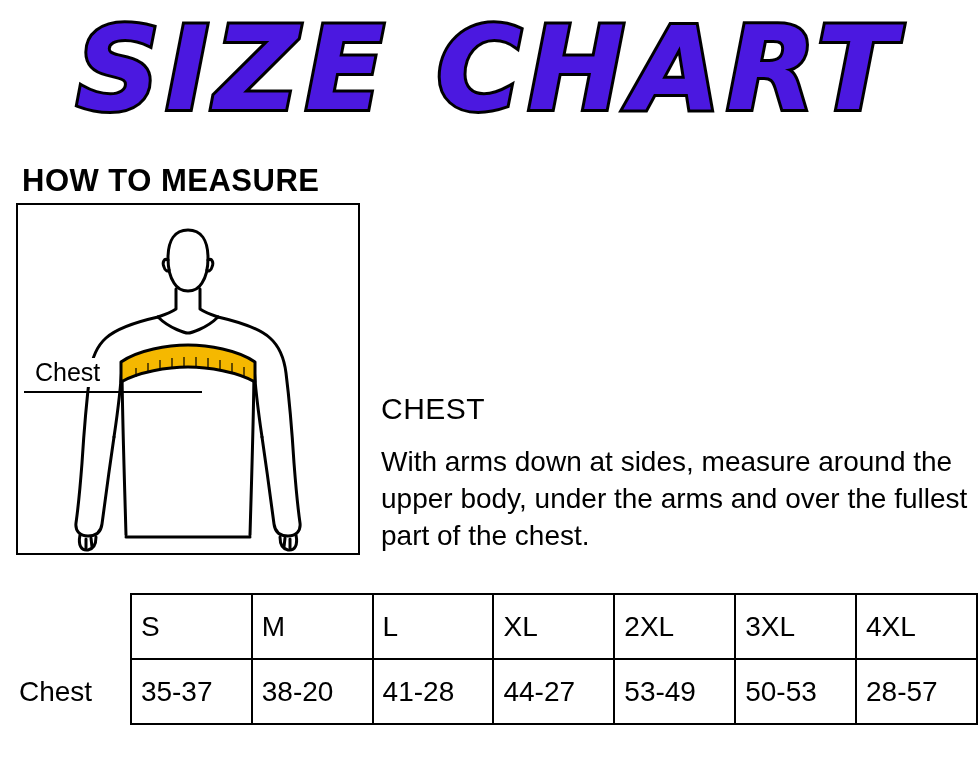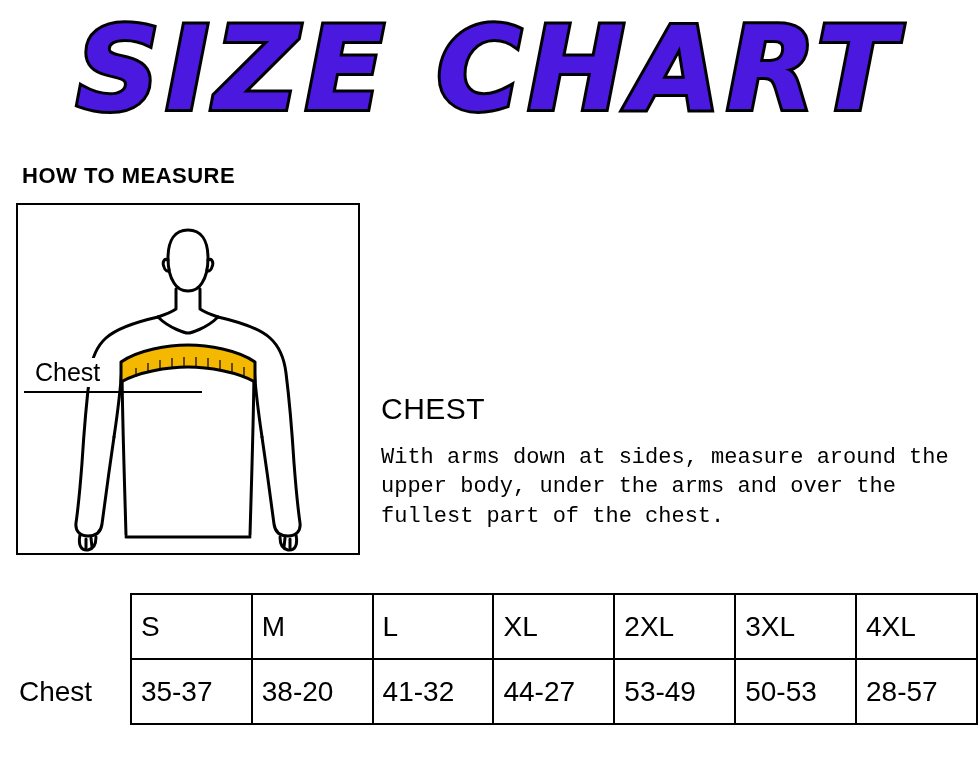--- a/index.html
+++ b/index.html
@@ -33,21 +33,21 @@
     paint-order: stroke fill;
     line-height: 1.25;
     white-space: nowrap;
   }
 
   
   #how-to-measure {
     position: absolute;
     left: 22px;
     top: 163px;
-    font-size: 22px;
+    font-size: 31px;
     font-weight: bold;
     letter-spacing: 0.5px;
   }
 
   
   #figure-box {
     position: absolute;
     left: 16px;
     top: 203px;
     width: 344px;
@@ -84,23 +84,22 @@
     left: 381px;
     top: 392px;
     width: 590px;
   }
   #desc-title {
     font-size: 30px;
     letter-spacing: 0.5px;
     margin-bottom: 17px;
   }
   #desc-text {
-    font-size: 22px;
+    font-size: 28px;
     line-height: 1.33;
-    font-family: Liberation Mono, monospace;
   }
 
   
   #size-table {
     position: absolute;
     left: 10px;
     top: 593px;
     border-collapse: collapse;
     font-size: 28px;
   }
@@ -201,20 +200,20 @@
       <td class="sizecell">L</td>
       <td class="sizecell">XL</td>
       <td class="sizecell">2XL</td>
       <td class="sizecell">3XL</td>
       <td class="sizecell">4XL</td>
     </tr>
     <tr>
       <td class="rowlabel">Chest</td>
       <td class="valcell">35-37</td>
       <td class="valcell">38-20</td>
-      <td class="valcell">41-32</td>
+      <td class="valcell">41-28</td>
       <td class="valcell">44-27</td>
       <td class="valcell">53-49</td>
       <td class="valcell">50-53</td>
       <td class="valcell">28-57</td>
     </tr>
   </tbody>
 </table>
 
 </body></html>

